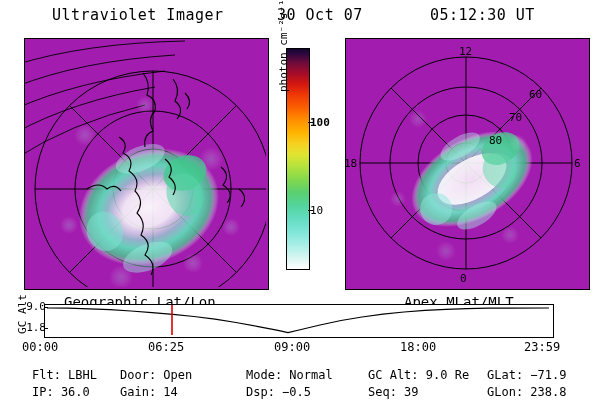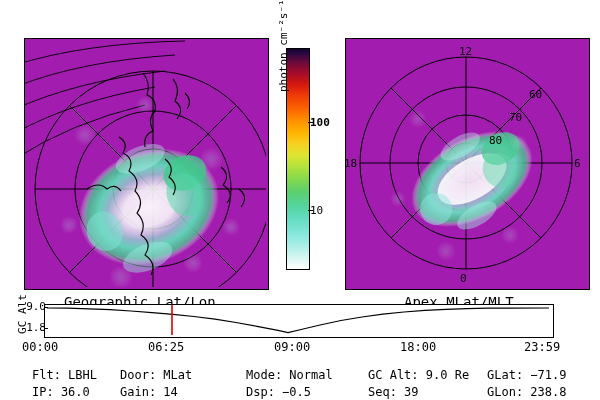--- a/index.html
+++ b/index.html
@@ -80,20 +80,25 @@
   #f-r1{top:368px;}
   #f-r2{top:385px;}
   .fc{position:absolute;}
   .c1{left:32px;} .c2{left:120px;} .c3{left:238px;margin-left:8px;} .c4{left:368px;} .c5{left:487px;}
 </style>
 </head>
 <body>
 
 <div class="root">
 
+  <div class="hdr">
+    <span class="title">Ultraviolet Imager</span>
+    <span class="date">30 Oct 07</span>
+    <span class="time">05:12:30 UT</span>
+  </div>
 
   <div class="panel" id="geo-panel">
     <svg width="241" height="248" viewBox="0 0 241 248">
       <defs>
         <radialGradient id="auroraGeo" cx="50%" cy="50%" r="50%">
           <stop offset="0%" stop-color="#ffffff" stop-opacity="0"></stop>
           <stop offset="45%" stop-color="#b9f0ea" stop-opacity="0.55"></stop>
           <stop offset="72%" stop-color="#5fd9b9" stop-opacity="0.95"></stop>
           <stop offset="88%" stop-color="#48c98e" stop-opacity="0.8"></stop>
           <stop offset="100%" stop-color="#ffffff" stop-opacity="0"></stop>
@@ -251,21 +256,21 @@
 
     <div class="x-tick-label" style="left:-22px;">00:00</div>
     <div class="x-tick-label" style="left:104px;">06:25</div>
     <div class="x-tick-label" style="left:230px;">09:00</div>
     <div class="x-tick-label" style="left:356px;">18:00</div>
     <div class="x-tick-label" style="left:480px;">23:59</div>
   </div>
 
   <div class="foot" id="f-r1">
     <span class="fc c1">Flt: LBHL</span>
-    <span class="fc c2">Door: MLat</span>
+    <span class="fc c2">Door: Open</span>
     <span class="fc c3">Mode: Normal</span>
     <span class="fc c4">GC Alt: 9.0 Re</span>
     <span class="fc c5">GLat: −71.9</span>
   </div>
   <div class="foot" id="f-r2">
     <span class="fc c1">IP: 36.0</span>
     <span class="fc c2">Gain: 14</span>
     <span class="fc c3">Dsp: −0.5</span>
     <span class="fc c4">Seq: 39</span>
     <span class="fc c5">GLon: 238.8</span>

